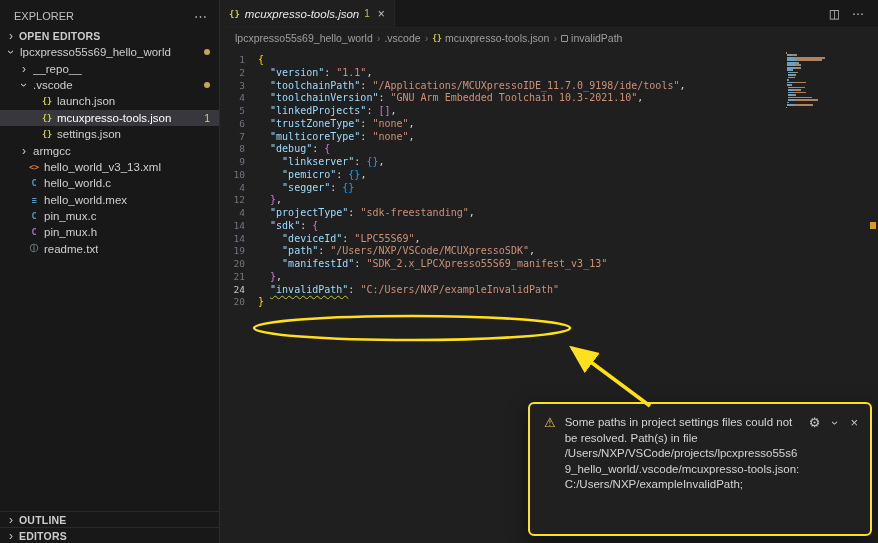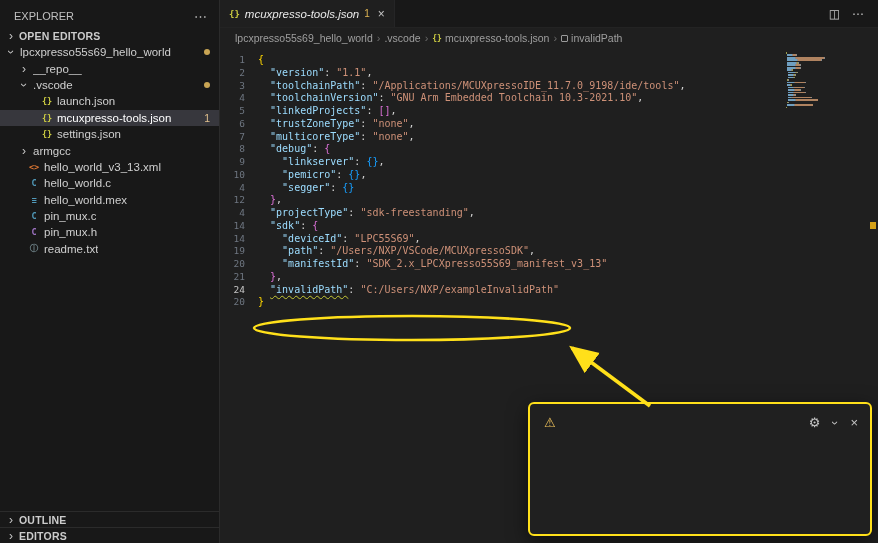--- a/index.html
+++ b/index.html
@@ -372,20 +372,21 @@
           </div>
         </div>
     </div>
   </main>
 
   <div class="ov-mark"></div>
 
   <div class="notification">
     <div class="notif-row">
       <span class="warn">⚠</span>
+      <div class="notif-msg">Some paths in project settings files could not be resolved. Path(s) in file /Users/NXP/VSCode/projects/lpcxpresso55s69_hello_world/.vscode/mcuxpresso-tools.json: C:/Users/NXP/exampleInvalidPath;</div>
       <div class="notif-icons">
         <span class="gear">⚙</span>
         <span class="chev open nchev">›</span>
         <span class="nclose">×</span>
       </div>
     </div>
   </div>
 
   <svg class="annotation" width="878" height="543" viewBox="0 0 878 543">
     <defs>

